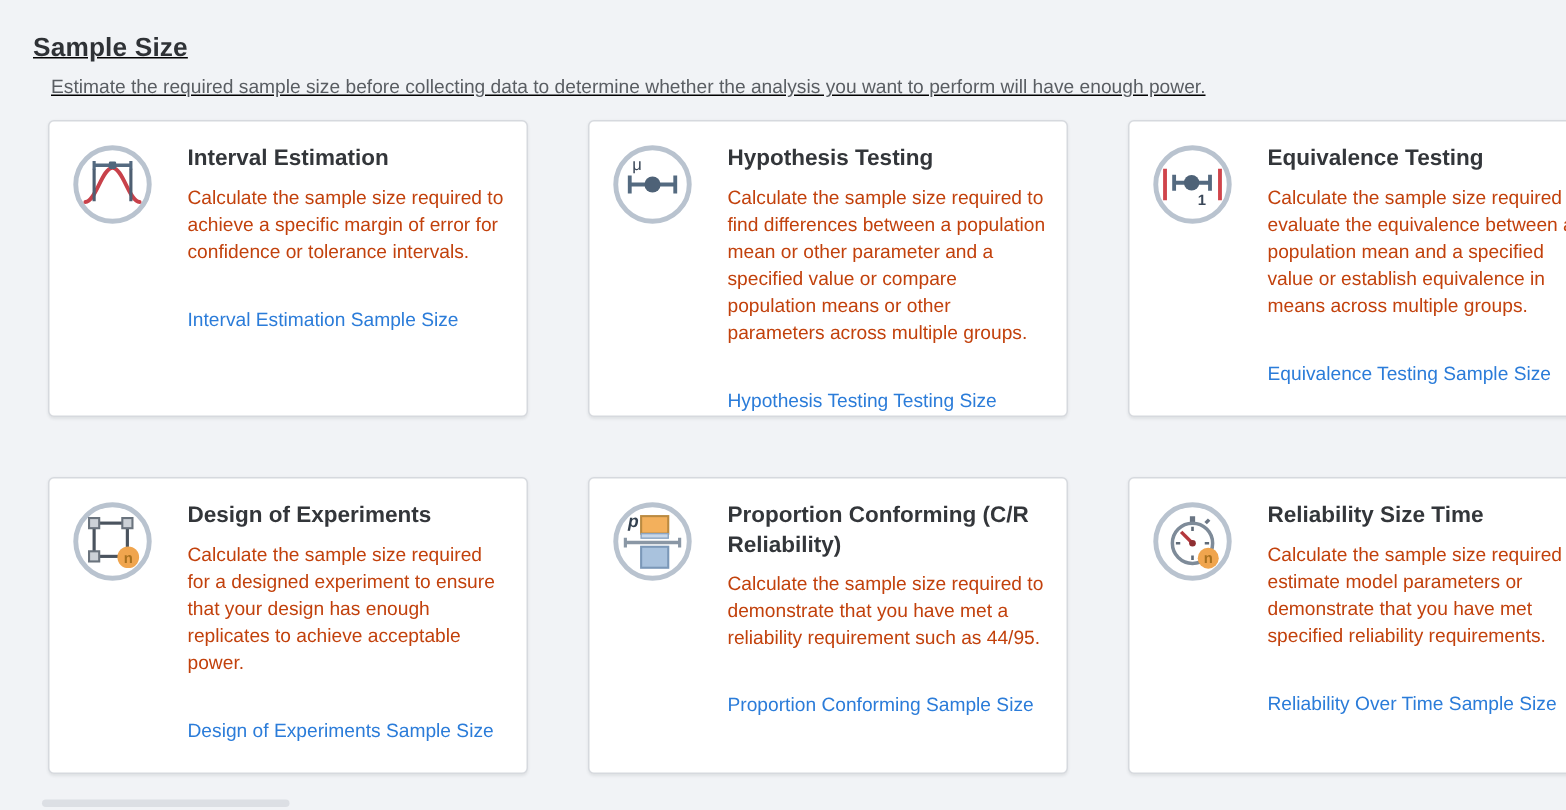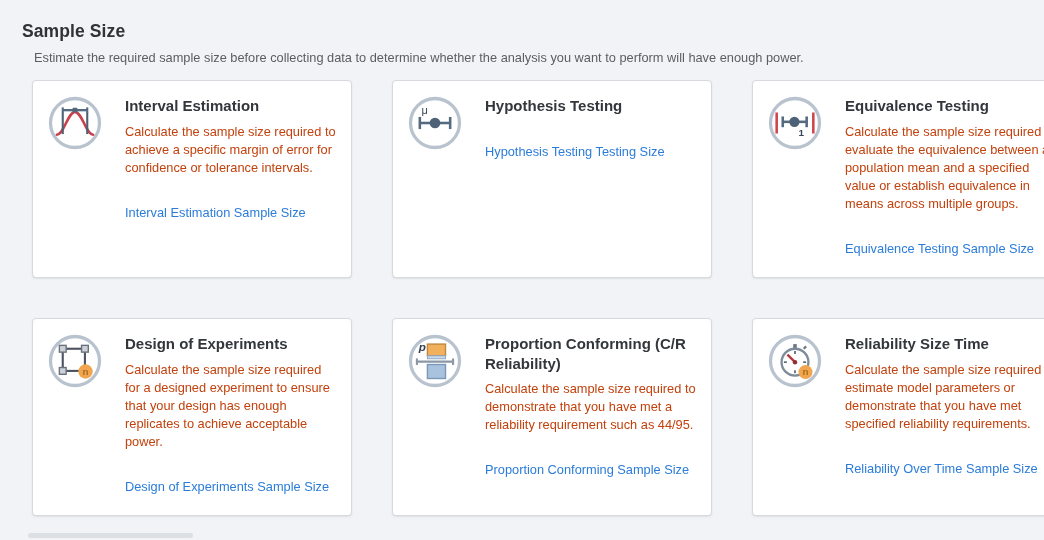--- a/index.html
+++ b/index.html
@@ -7,20 +7,21 @@
     padding: 0;
     width: 1044px;
     height: 540px;
     overflow: hidden;
     background: #f1f3f6;
     font-family: "Liberation Sans", sans-serif;
     -webkit-font-smoothing: antialiased;
   }
   .page-header {
     padding: 21px 22px 0 22px;
+    text-decoration: underline;
   }
   .page-title {
     margin: 0;
     font-size: 17.5px;
     font-weight: 600;
     color: #2f3236;
     letter-spacing: 0.1px;
   }
   .page-subtitle {
     margin: 8px 0 0 12px;
@@ -126,20 +127,21 @@
         <circle cx="24" cy="24" r="21" fill="#ffffff" stroke="#b9c3cf" stroke-width="2.8"></circle>
         <line x1="11" y1="24" x2="37" y2="24" stroke="#546a80" stroke-width="2.2"></line>
         <line x1="11" y1="18.8" x2="11" y2="29.2" stroke="#546a80" stroke-width="2.2"></line>
         <line x1="37" y1="18.8" x2="37" y2="29.2" stroke="#546a80" stroke-width="2.2"></line>
         <circle cx="24" cy="24" r="4.6" fill="#4e6277"></circle>
         <text x="12.5" y="16" font-size="9.5" fill="#3a4758">μ</text>
       </svg>
     </div>
     <div class="card-body">
       <h2 class="card-title">Hypothesis Testing</h2>
+      <p class="card-desc">Calculate the sample size required to find differences between a population mean or other parameter and a specified value or compare population means or other parameters across multiple groups.</p>
       <a class="card-link" href="#">Hypothesis Testing Testing Size</a>
     </div>
   </div>
 
   <div class="card">
     <div class="card-icon">
       <svg width="56" height="56" viewBox="0 0 48 48">
         <circle cx="24" cy="24" r="21" fill="#ffffff" stroke="#b9c3cf" stroke-width="2.8"></circle>
         <line x1="8.3" y1="15" x2="8.3" y2="33" stroke="#d0444b" stroke-width="2.2"></line>
         <line x1="39.7" y1="15" x2="39.7" y2="33" stroke="#d0444b" stroke-width="2.2"></line>

